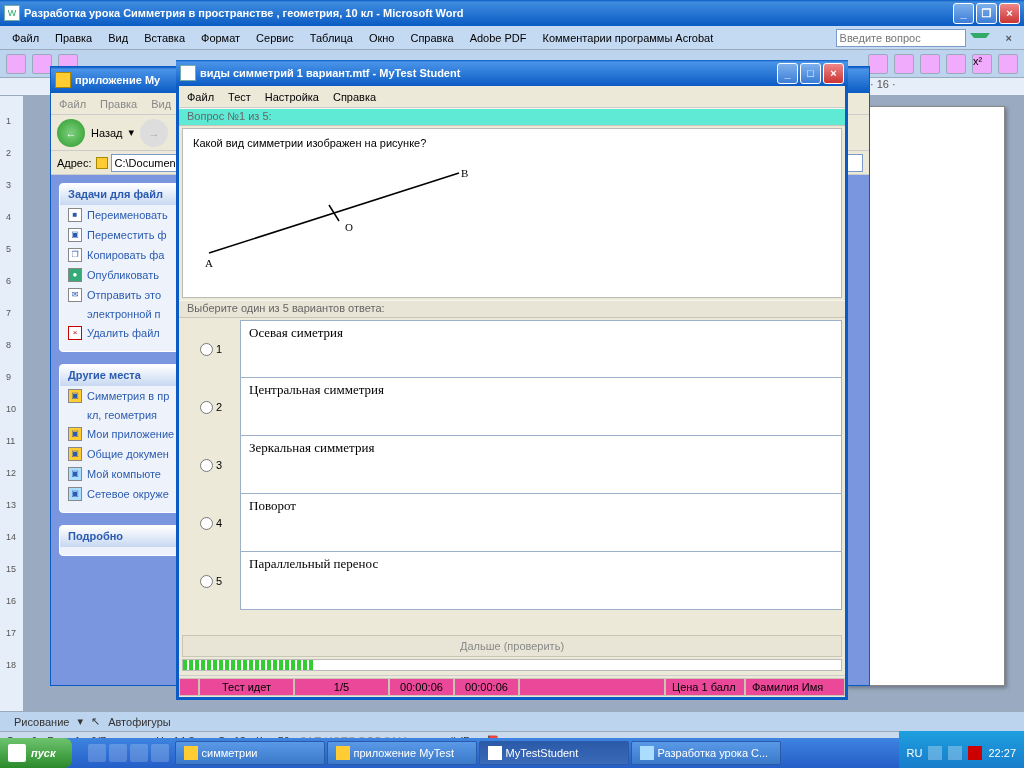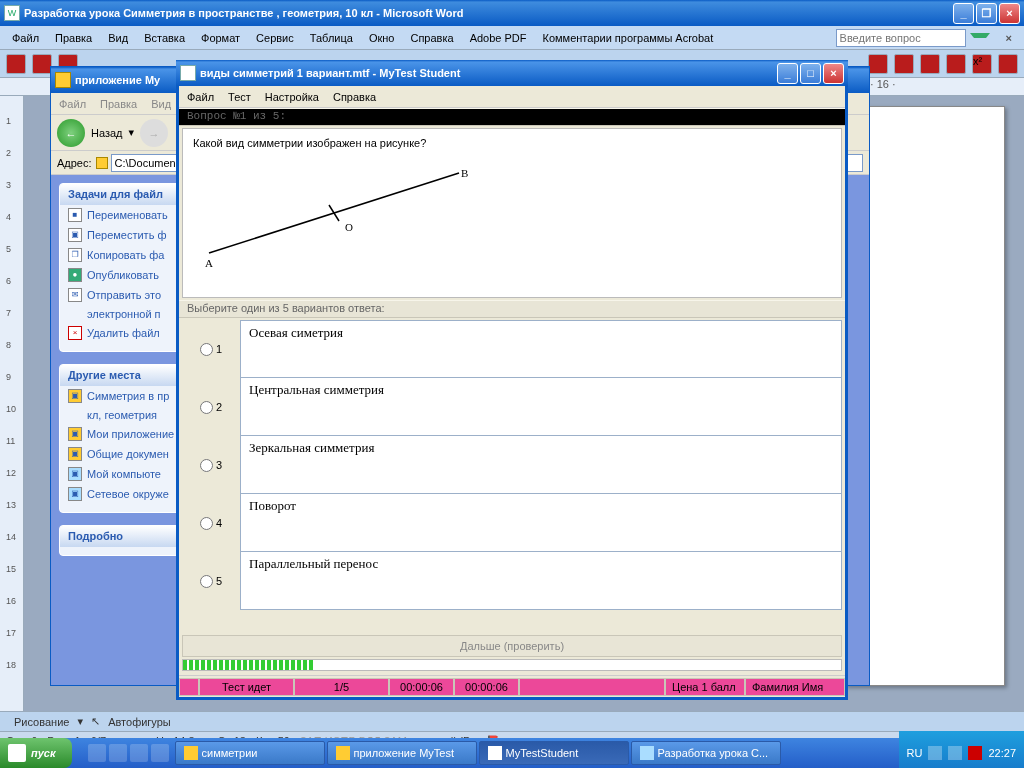--- a/index.html
+++ b/index.html
@@ -12,21 +12,21 @@
 .win-btn{width:21px;height:21px;border:1px solid #fff;border-radius:3px;display:flex;align-items:center;justify-content:center;font-weight:bold;color:#fff;}
 .win-btn.min,.win-btn.max{background:linear-gradient(#7eb1ec,#3b7dd8);}
 .win-btn.close{background:linear-gradient(#e88,#c33);}
 .word-menu{height:24px;background:#c4daf3;display:flex;align-items:center;padding:0 6px;gap:4px;border-bottom:1px solid #9ab;}
 .word-menu span{padding:2px 6px;cursor:default;}
 .ask-box{margin-left:auto;}
 .ask-box input{width:130px;height:18px;border:1px solid #7a9ac9;font-size:11px;padding:0 3px;}
 .ask-caret{display:inline-block;border-left:4px solid transparent;border-right:4px solid transparent;border-top:5px solid #3a6;}
 .word-x{color:#555;font-weight:bold;margin-left:6px;}
 .toolbar{height:28px;background:#bcd4ee;border-bottom:1px solid #9ab;display:flex;align-items:center;padding:0 6px;gap:6px;}
-.tb-btn{width:20px;height:20px;border:1px solid #9ab;background:#b91c1c;border-radius:2px;}
+.tb-btn{width:20px;height:20px;border:1px solid #9ab;background:#f0abfc;border-radius:2px;}
 .ruler-band{height:18px;background:#e6eef9;border-bottom:1px solid #9ab;position:relative;font-size:9px;color:#555;padding-left:870px;}
 .doc-area{position:absolute;left:0;top:96px;right:0;bottom:55px;background:#9aaac0;}
 .left-ruler{position:absolute;left:0;top:0;width:24px;bottom:0;background:#e6eef9;border-right:1px solid #9ab;}
 .left-ruler .tick{position:absolute;left:6px;font-size:9px;color:#555;}
 .page{position:absolute;left:845px;top:10px;width:160px;height:580px;background:#fff;border:1px solid #888;box-shadow:2px 2px 4px rgba(0,0,0,.3);}
 
 .explorer{position:absolute;left:50px;top:66px;width:820px;height:620px;background:#fff;border:1px solid #0a5bc4;}
 .exp-title{height:26px;background:linear-gradient(#0a5bc4,#4a94e8 8%,#0a5bc4);color:#fff;display:flex;align-items:center;padding:0 4px;font-weight:bold;}
 .exp-title .eicon{width:16px;height:16px;background:#fc3;border:1px solid #a80;margin-right:4px;}
 .exp-menu{height:22px;background:#ece9d8;color:#888;display:flex;align-items:center;padding:0 8px;gap:14px;border-bottom:1px solid #ccc;}
@@ -40,21 +40,21 @@
 .sp-box{background:#eef3fb;border:1px solid #fff;border-radius:4px;margin-bottom:12px;padding-bottom:8px;}
 .sp-head{background:linear-gradient(#fff,#c7d8f1);color:#2b5bb0;font-weight:bold;padding:4px 8px;border-radius:4px 4px 0 0;display:flex;justify-content:space-between;}
 .sp-item{display:flex;align-items:center;gap:5px;padding:3px 8px;color:#2b5bb0;}
 .sp-item .si{width:14px;height:14px;border:1px solid #888;background:#fff;font-size:8px;text-align:center;line-height:12px;}
 .sp-item.del .si{background:#fff;color:#c00;border-color:#c00;}
 
 .mytest{position:absolute;left:176px;top:60px;width:672px;height:640px;background:#ece9d8;border:3px solid #0a5bc4;border-top:none;}
 .mt-title{height:26px;margin:-0px -3px 0 -3px;background:linear-gradient(#0a5bc4,#4a94e8 8%,#0a5bc4);color:#fff;display:flex;align-items:center;padding:0 4px;font-weight:bold;}
 .mt-title .mticon{width:16px;height:16px;background:#fff;border:1px solid #7aa;margin-right:4px;}
 .mt-menu{height:22px;background:#ece9d8;display:flex;align-items:center;padding:0 8px;gap:14px;border-bottom:1px solid #ccc;}
-.mt-qbar{height:18px;background:#000000;border-top:1px solid #f7f5ea;border-bottom:1px solid #c9c6b8;padding:1px 8px;color:#666;font-family:Liberation Mono, monospace;}
+.mt-qbar{height:18px;background:#5eead4;border-top:1px solid #f7f5ea;border-bottom:1px solid #c9c6b8;padding:1px 8px;color:#666;}
 .mt-question{height:170px;background:#fff;border:1px solid #bbb;margin:2px 3px;position:relative;padding:6px 10px;font-family:'Times New Roman',serif;font-size:13px;}
 .mt-answerbar{height:18px;background:#e8e5d6;border-top:1px solid #f7f5ea;border-bottom:1px solid #c9c6b8;padding:1px 8px;color:#666;}
 .mt-answers{margin:2px 3px;}
 .ans-row{display:flex;align-items:center;}
 .ans-num{width:58px;display:flex;align-items:center;justify-content:center;gap:3px;}
 .ans-num input{margin:0;}
 .ans-box{flex:1;height:58px;border:1px solid #9cb0c9;background:#fff;padding:4px 8px;font-family:'Times New Roman',serif;font-size:13px;}
 .ans-row+.ans-row .ans-box{border-top:none;}
 .mt-foot{position:absolute;left:3px;right:3px;bottom:26px;}
 .mt-next{height:22px;background:#e8e5d6;border:1px solid #c9c6b8;text-align:center;color:#888;line-height:20px;}

